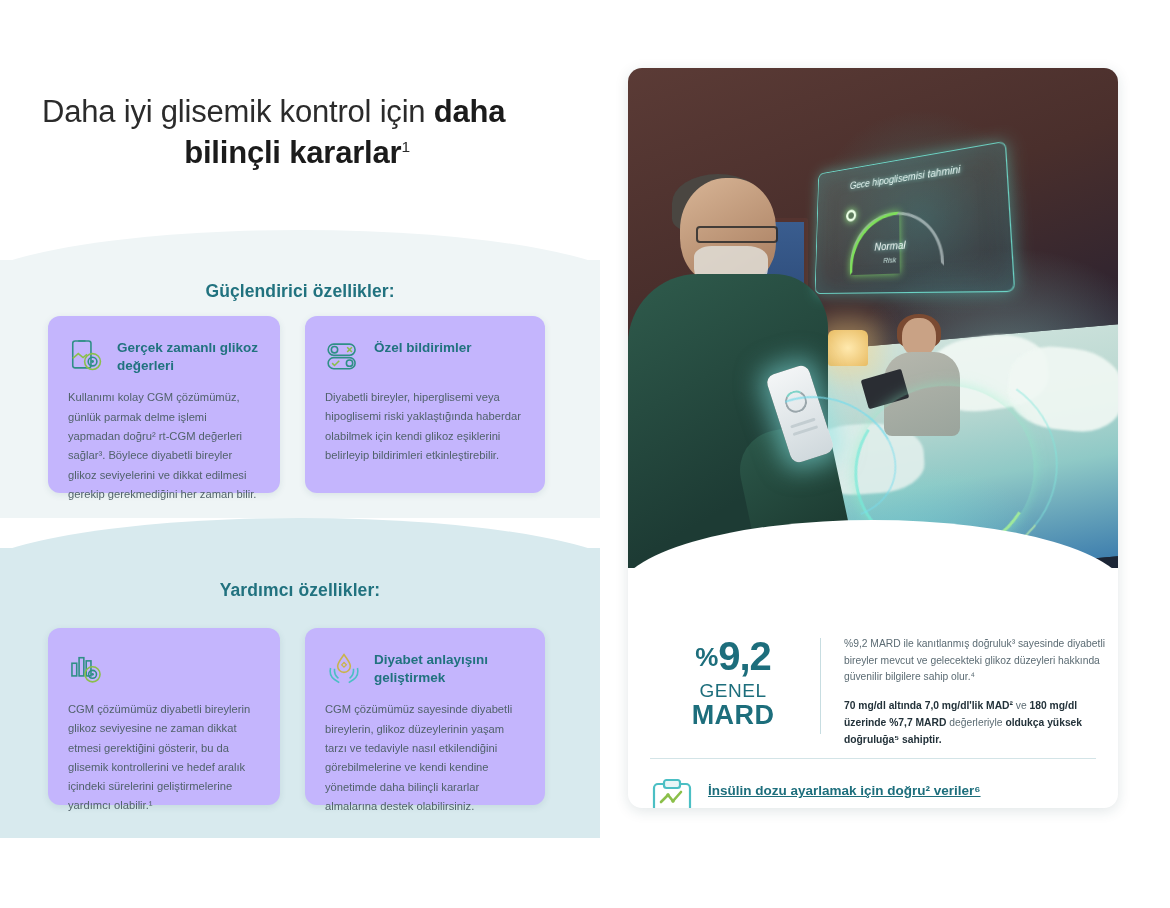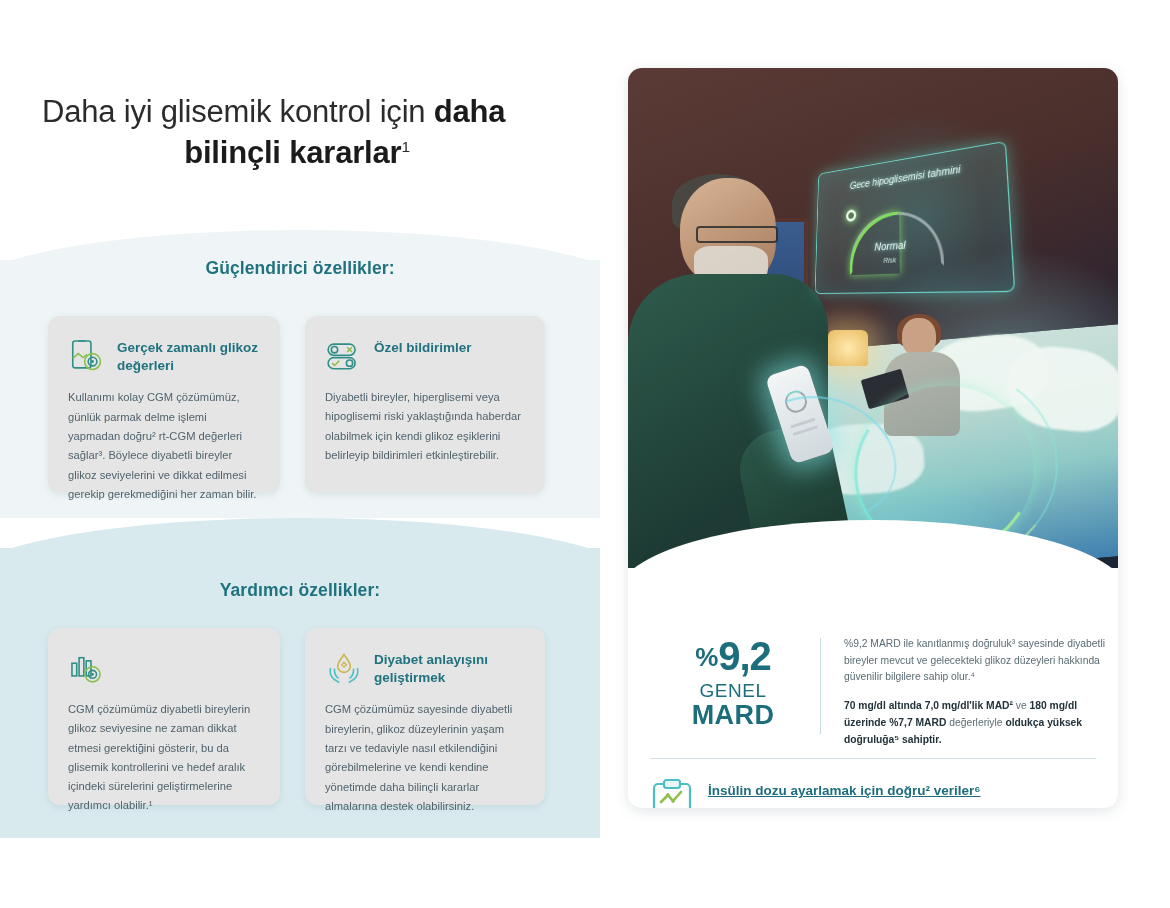--- a/index.html
+++ b/index.html
@@ -36,26 +36,26 @@
   #panel-a .body  { top: 30px; height: 258px; background: #eff5f6; }
 
   #panel-b { top: 518px; height: 320px; }
   #panel-b .curve { background: #d8eaee; }
   #panel-b .body  { top: 30px; height: 290px; background: #d8eaee; }
 
   .section-title {
     position: absolute; width: 600px; text-align: center;
     font-size: 17.5px; font-weight: 700; color: #21727f; letter-spacing: 0.1px;
   }
-  #title-a { top: 258px; }
+  #title-a { top: 281px; }
   #title-b { top: 580px; }
 
   
   .card {
-    position: absolute; background: #e5e5e5; border-radius: 12px;
+    position: absolute; background: #c4b5fd; border-radius: 12px;
     box-shadow: 0 2px 7px rgba(30,80,90,0.10);
     padding: 20px 20px 18px 20px;
   }
   .card-head { display: flex; align-items: flex-start; gap: 11px; }
   .card-icon { flex: 0 0 auto; width: 38px; height: 38px; margin-top: 1px; }
   .card-icon svg { width: 38px; height: 38px; display: block; }
   .card-title {
     font-size: 13.5px; font-weight: 700; color: #21727f; line-height: 1.35;
     padding-top: 3px;
   }

